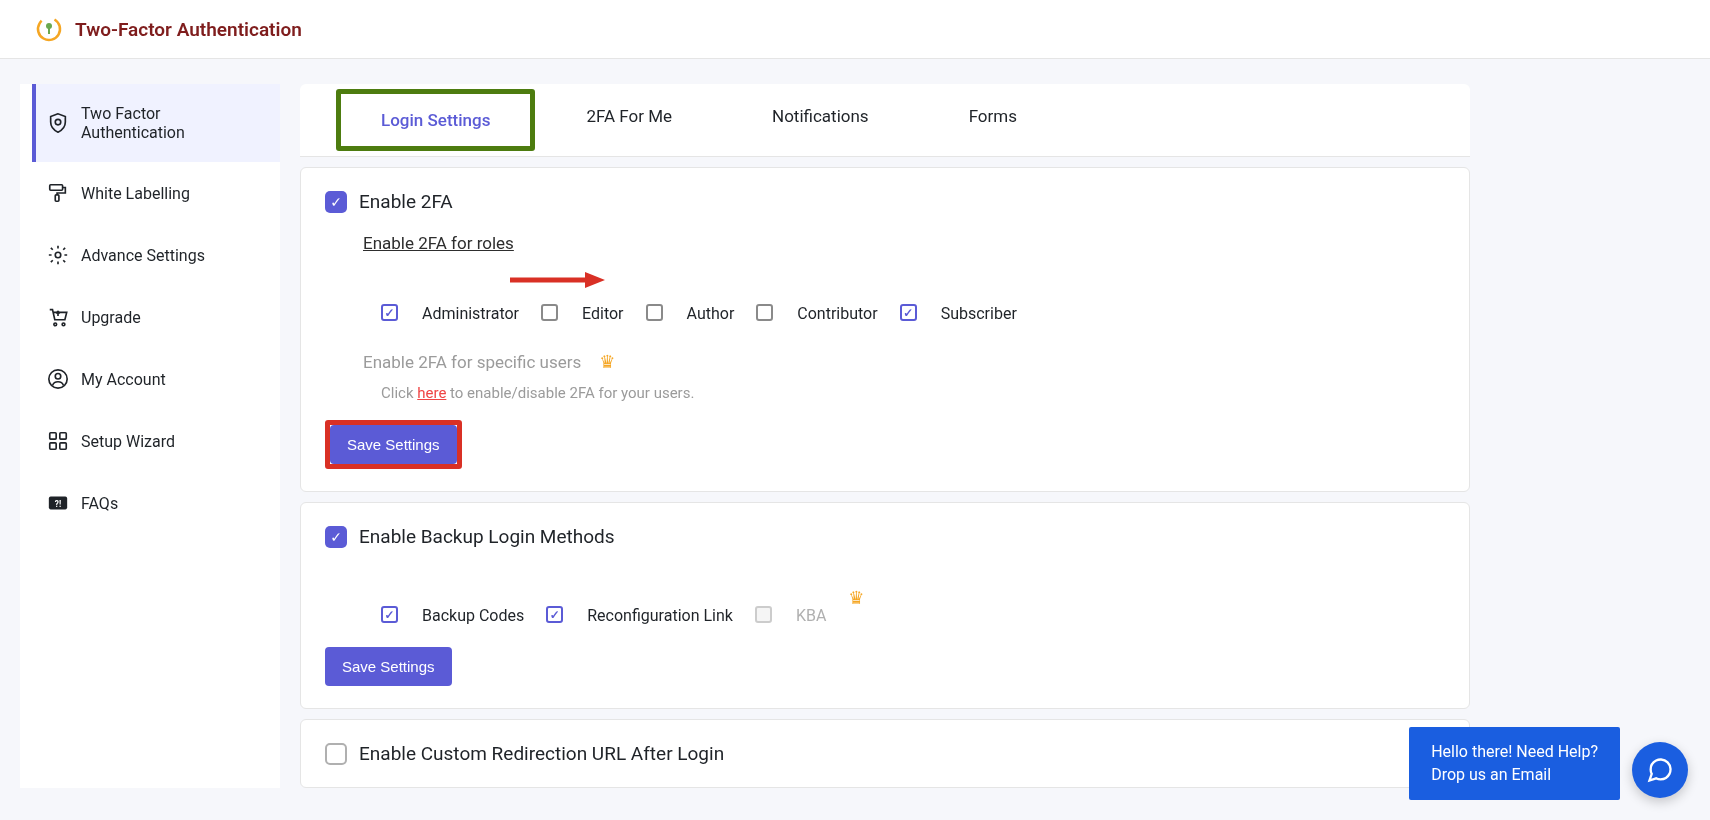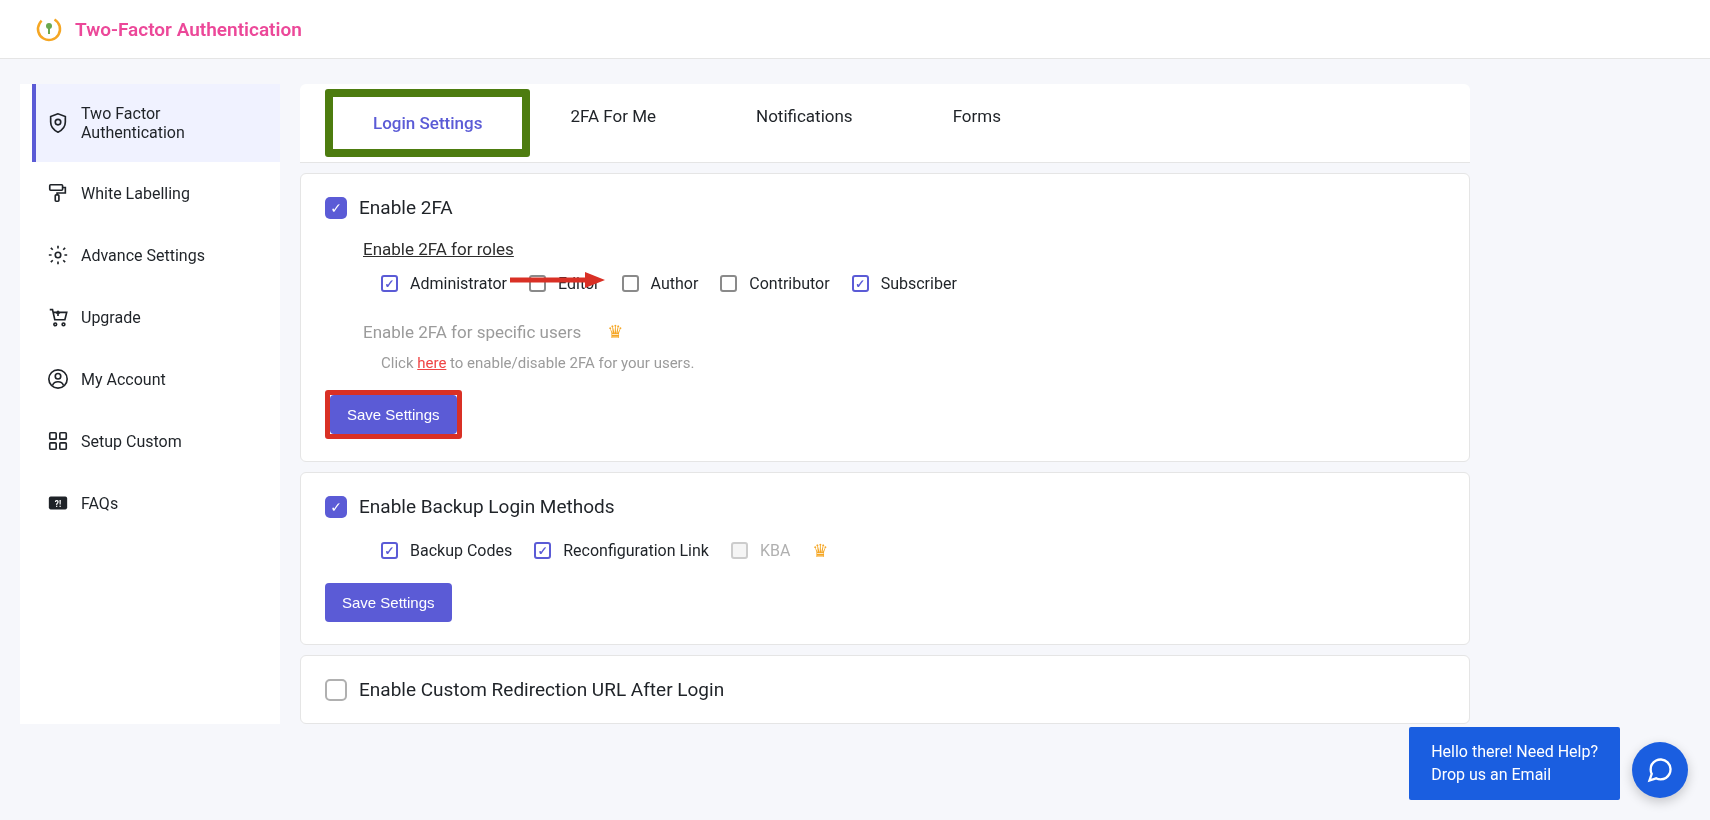--- a/index.html
+++ b/index.html
@@ -20,21 +20,21 @@
       gap: 12px;
       border-bottom: 1px solid #e5e5e5;
     }
     .logo {
       width: 28px;
       height: 28px;
     }
     .header-title {
       font-size: 19px;
       font-weight: 600;
-      color: #ec4899;
+      color: #7f1d1d;
     }
     .container {
       display: flex;
       padding: 25px 0 0 20px;
       gap: 0;
     }
     .sidebar {
       width: 260px;
       background: #fff;
       border-radius: 0;
@@ -79,24 +79,24 @@
       font-size: 17px;
       color: #1f2328;
       cursor: pointer;
       border-bottom: 2px solid transparent;
     }
     .tab.active {
       color: #5b5bd6;
       font-weight: 500;
     }
     .tab-highlight {
-      border: 8px solid #4d7c0f;
+      border: 5px solid #4d7c0f;
       border-radius: 3px;
       padding: 16px 40px !important;
-      margin: 5px 0;
+      margin: 5px 11px;
     }
     .content-card {
       background: #fff;
       border: 1px solid #e5e5e5;
       margin-top: 10px;
       border-radius: 6px;
       padding: 22px 24px;
     }
     .section-header {
       display: flex;
@@ -132,23 +132,23 @@
       margin-bottom: 15px;
       text-decoration: underline;
     }
     .roles-row {
       display: flex;
       gap: 22px;
       padding-left: 18px;
     }
     .role-item {
       display: flex;
-      align-items: center;
-      gap: 12px;
+      gap: 24px;
       font-size: 16px;
+      margin-top: 36px;
     }
     .checkbox-sm {
       width: 17px;
       height: 17px;
       border: 2px solid #5b5bd6;
       border-radius: 3px;
       display: flex;
       align-items: center;
       justify-content: center;
       background: #fff;
@@ -167,21 +167,21 @@
       background: #f5f5f5;
     }
     .specific-users {
       margin-top: 28px;
     }
     .specific-users-title {
       color: #9b9b9b;
       font-size: 17px;
       display: inline-flex;
       align-items: center;
-      gap: 26px;
+      gap: 18px;
     }
     .crown {
       color: #f5a623;
       font-size: 18px;
     }
     .specific-users-sub {
       color: #9b9b9b;
       font-size: 15px;
       margin-top: 12px;
       padding-left: 18px;
@@ -322,21 +322,21 @@
     </div>
     <div class="sidebar-item">
       <span class="sidebar-icon">
         <svg viewBox="0 0 24 24" width="22" height="22" fill="none" stroke="#1f2328" stroke-width="1.8">
           <rect x="3" y="3" width="7" height="7" rx="1"></rect>
           <rect x="14" y="3" width="7" height="7" rx="1"></rect>
           <rect x="3" y="14" width="7" height="7" rx="1"></rect>
           <rect x="14" y="14" width="7" height="7" rx="1"></rect>
         </svg>
       </span>
-      <span>Setup Custom</span>
+      <span>Setup Wizard</span>
     </div>
     <div class="sidebar-item">
       <span class="sidebar-icon">
         <svg viewBox="0 0 24 24" width="22" height="22" fill="#1f2328">
           <rect x="2" y="5" width="20" height="14" rx="2" fill="#1f2328"></rect>
           <text x="12" y="16" text-anchor="middle" font-size="9" fill="#fff" font-weight="bold">?!</text>
         </svg>
       </span>
       <span>FAQs</span>
     </div>

